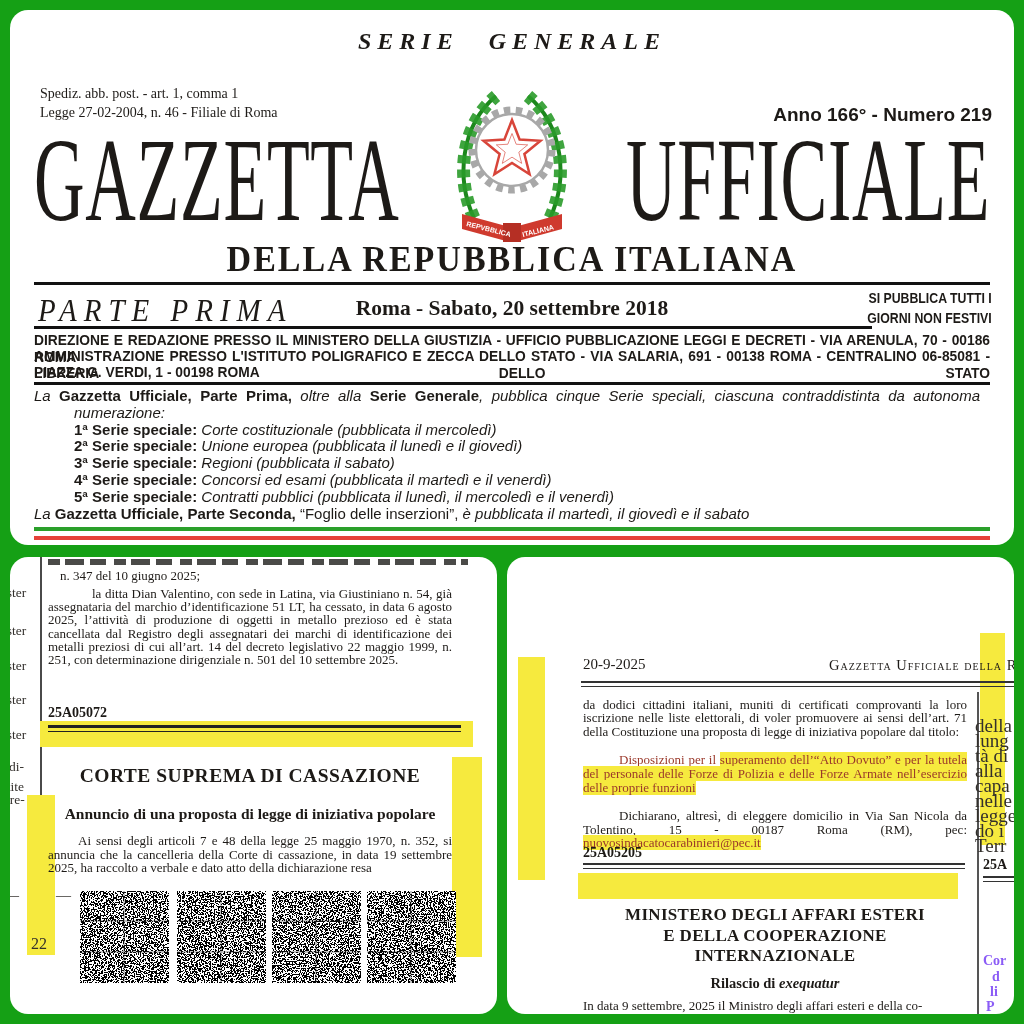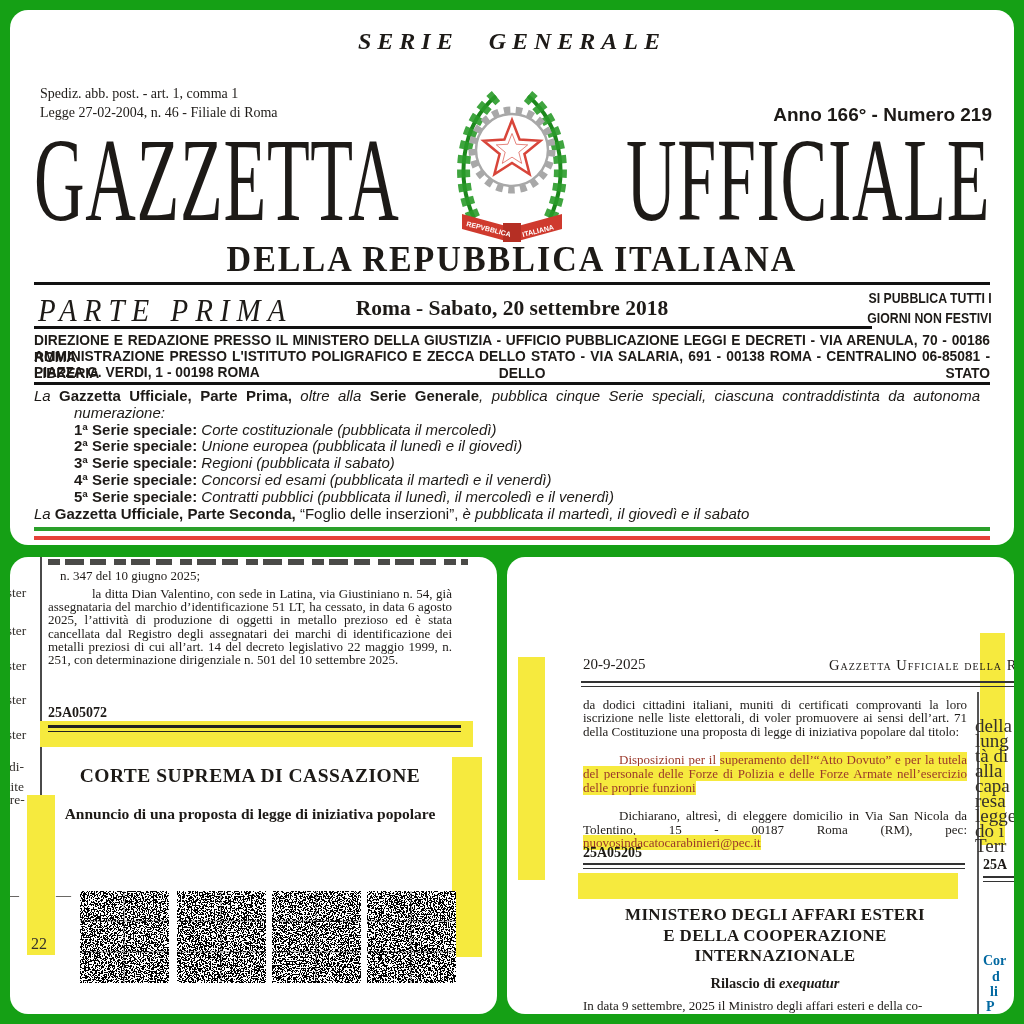--- a/index.html
+++ b/index.html
@@ -97,21 +97,21 @@
   #rp-ministero{left:76px;top:348px;width:384px;text-align:center;font-weight:bold;
       font-size:17px;line-height:20.5px;letter-spacing:0.3px;}
   #rp-rilascio{left:76px;top:418px;width:384px;text-align:center;font-weight:bold;
       font-size:14.5px;}
   #rp-indata{left:76px;top:441px;width:400px;white-space:nowrap;}
   .rfrag{position:absolute;left:468px;font-size:19px;color:#33302c;white-space:nowrap;}
   #rf1{top:158px;} #rf2{top:173px;} #rf3{top:188px;} #rf4{top:203px;} #rf5{top:218px;}
   #rf6{top:233px;} #rf7{top:248px;} #rf8{top:263px;} #rf9{top:278px;}
   #rp-code2{left:476px;top:300px;font-size:14px;font-weight:bold;}
   #rp-rule3{left:476px;width:31px;top:319px;}
-  .rbot{position:absolute;font-weight:bold;font-size:14px;color:#0369a1;}
+  .rbot{position:absolute;font-weight:bold;font-size:14px;color:#8b5cf6;}
   #rb1{left:476px;top:396px;} #rb2{left:485px;top:412px;}
   #rb3{left:483px;top:427px;} #rb4{left:479px;top:442px;}
 </style>
 </head>
 <body>
 
 <div class="panel" id="top-panel">
   <div class="abs" id="serie-generale">SERIE GENERALE</div>
 
   <div class="abs" id="ship-notes">
@@ -208,20 +208,21 @@
   <div class="abs" id="lp-n347">n. 347 del 10 giugno 2025;</div>
   <div class="abs" id="lp-ditta">la ditta Dian Valentino, con sede in Latina, via Giustiniano n. 54, già assegnataria del marchio d’identificazione 51 LT, ha cessato, in data 6 agosto 2025, l’attività di produzione di oggetti in metallo prezioso ed è stata cancellata dal Registro degli assegnatari dei marchi di identificazione dei metalli preziosi di cui all’art. 14 del decreto legislativo 22 maggio 1999, n. 251, con determinazione dirigenziale n. 501 del 10 settembre 2025.</div>
   <div class="abs" id="lp-code">25A05072</div>
 
   <div class="abs" id="lp-ybar1">
     <div id="lp-ybar1-rule"></div>
   </div>
 
   <div class="abs" id="lp-corte">CORTE SUPREMA DI CASSAZIONE</div>
   <div class="abs" id="lp-annuncio">Annuncio di una proposta di legge di iniziativa popolare</div>
+  <div class="abs" id="lp-aisensi">Ai sensi degli articoli 7 e 48 della legge 25 maggio 1970, n. 352, si annuncia che la cancelleria della Corte di cassazione, in data 19 settembre 2025, ha raccolto a verbale e dato atto della dichiarazione resa</div>
 
   <span class="pgmark" id="pg-dash1">—</span>
   <span class="pgmark" id="pg-num">22</span>
   <span class="pgmark" id="pg-dash2">—</span>
 
   <svg class="noise" id="nz-a" viewBox="0 0 89 92">
     <defs>
         <filter id="fnz1" x="0" y="0" width="100%" height="100%">
       <feTurbulence type="fractalNoise" baseFrequency="0.7" numOctaves="3" seed="7" stitchTiles="stitch"></feTurbulence>
       <feColorMatrix type="saturate" values="0"></feColorMatrix>
@@ -335,21 +336,21 @@
     <span>Rilascio di </span><span class="i">exequatur</span>
   </div>
 
   <div class="abs" id="rp-indata">In data 9 settembre, 2025 il Ministro degli affari esteri e della co-</div>
 
   <span class="rfrag" id="rf1">della</span>
   <span class="rfrag" id="rf2">lung</span>
   <span class="rfrag" id="rf3">tà di</span>
   <span class="rfrag" id="rf4">alla</span>
   <span class="rfrag" id="rf5">capa</span>
-  <span class="rfrag" id="rf6">resa</span>
+  <span class="rfrag" id="rf6">nelle</span>
   <span class="rfrag" id="rf7">legge</span>
   <span class="rfrag" id="rf8">do i</span>
   <span class="rfrag" id="rf9">Terr</span>
 
   <div class="abs" id="rp-code2">25A</div>
   <div class="dblrule" id="rp-rule3"></div>
 
   <span class="rbot" id="rb1">Cor</span>
   <span class="rbot" id="rb2">d</span>
   <span class="rbot" id="rb3">li</span>

